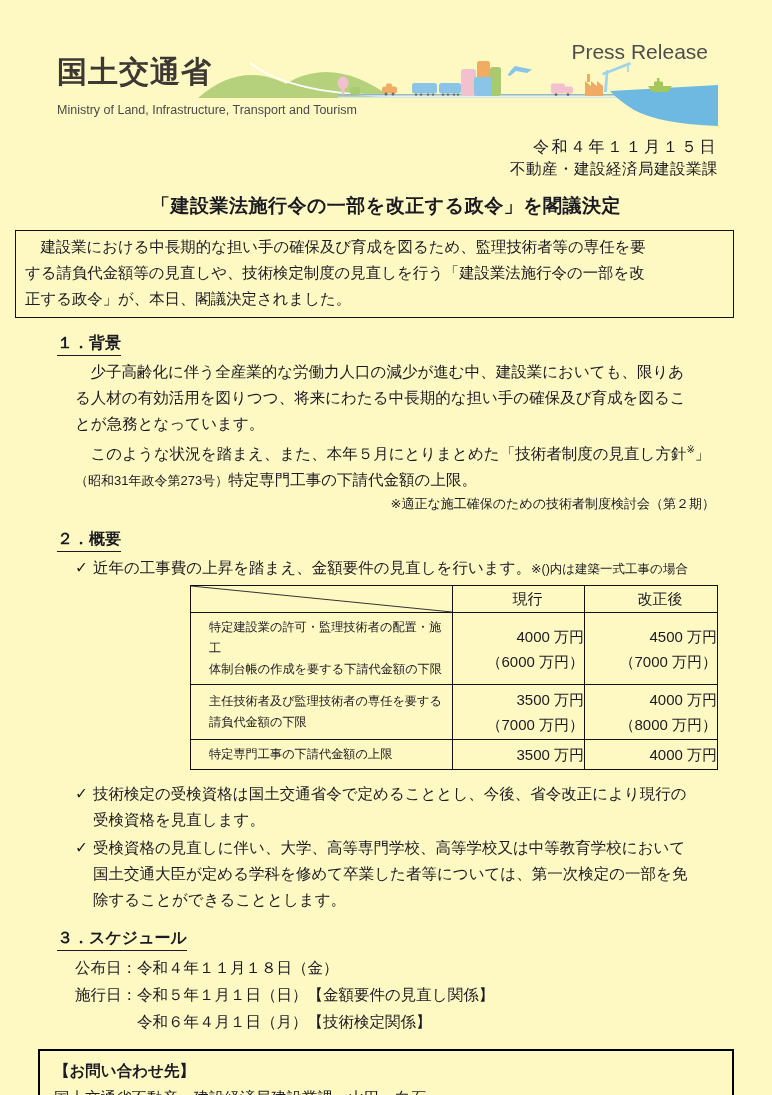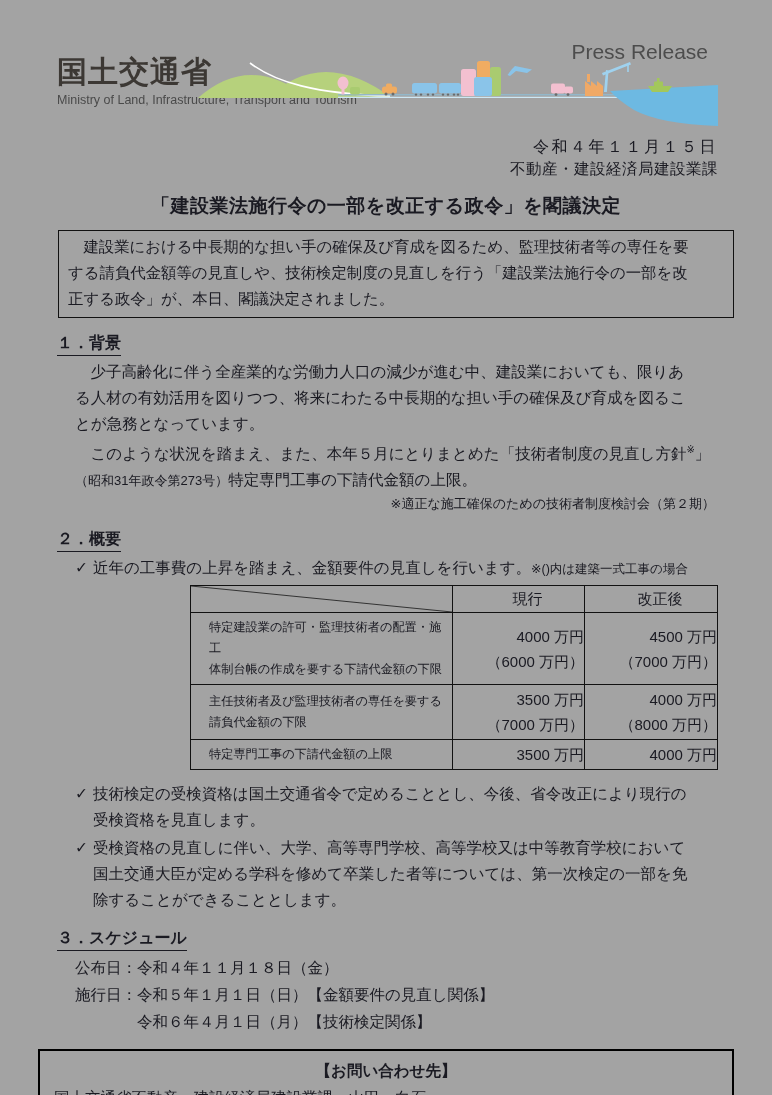--- a/index.html
+++ b/index.html
@@ -1,37 +1,37 @@
 <!DOCTYPE html>
 <html><head>
 <meta charset="utf-8">
 <style>
   * { margin:0; padding:0; box-sizing:border-box; }
   html,body { background:#e8e8e8; }
   body { font-family:"Liberation Sans","DejaVu Sans",sans-serif; }
   .page {
     position:relative; width:772px; height:1095px; margin:0 auto;
-    background:#a3a3a3; color:#1a1a22; overflow:hidden;
+    background:#fef9c3; color:#1a1a22; overflow:hidden;
   }
   
   .header { position:relative; height:132px; }
   .logo-block { position:absolute; left:57px; top:52px; }
   .ministry-ja { font-size:30px; font-weight:bold; color:#3c3834; letter-spacing:1px; line-height:1.3; }
-  .ministry-en { font-size:12.5px; color:#4a4a4a; margin-top:2px; }
+  .ministry-en { font-size:12.5px; color:#4a4a4a; margin-top:12px; }
   .press-release { position:absolute; right:64px; top:40px; font-size:21px; color:#4d4d4d;text-align:right; }
   .illustration { position:absolute; left:190px; top:50px; }
   
   .date-block { text-align:right; margin:4px 54px 0 0; line-height:22px; }
   .date-line { font-size:16px; letter-spacing:2.5px; }
   .dept-line { font-size:15.5px; letter-spacing:0.5px; }
   
   .doc-title { text-align:center; font-size:19px; font-weight:bold; margin-top:13px; letter-spacing:0.5px; }
   
   .summary-box {
-    margin:11px 38px 0 58px; border:1.6px solid #111;
+    margin:11px 38px 0 15px; border:1.6px solid #111;
     padding:3px 9px 5px 9px; font-size:15.4px; line-height:26px;
     white-space:pre-line; text-align:justify;
   }
   
   .sec-heading { margin:15px 0 3px 57px; }
   .sec-heading span {
     display:inline-block; font-size:16px; font-weight:bold;
     border-bottom:1.6px solid #1a1a22; padding-bottom:1px;
   }
   .para { margin:0 57px 0 75px; font-size:15.5px; line-height:26px; white-space:pre-line; text-align:justify; }
@@ -55,21 +55,21 @@
   .money-cell { font-size:15px; line-height:25px; text-align:right; white-space:pre-line; padding:2px 0; }
   .row-single td { height:29px; }
   
   .sched-line { margin:0 57px 0 75px; font-size:15.5px; line-height:27px; }
   .sched-indent { padding-left:62px; }
   
   .contact-box {
     margin:14px 38px 0 38px; border:2px solid #000;
     padding:6px 14px 9px 14px; font-size:15.5px; line-height:27px;
   }
-  .contact-heading { font-weight:bold;text-align:center; }
+  .contact-heading { font-weight:bold; }
 </style>
 </head>
 <body>
 
 <div class="page">
 
   <div class="header">
     <div class="logo-block">
       <div class="ministry-ja">国土交通省</div>
       <div class="ministry-en">Ministry of Land, Infrastructure, Transport and Tourism</div>

